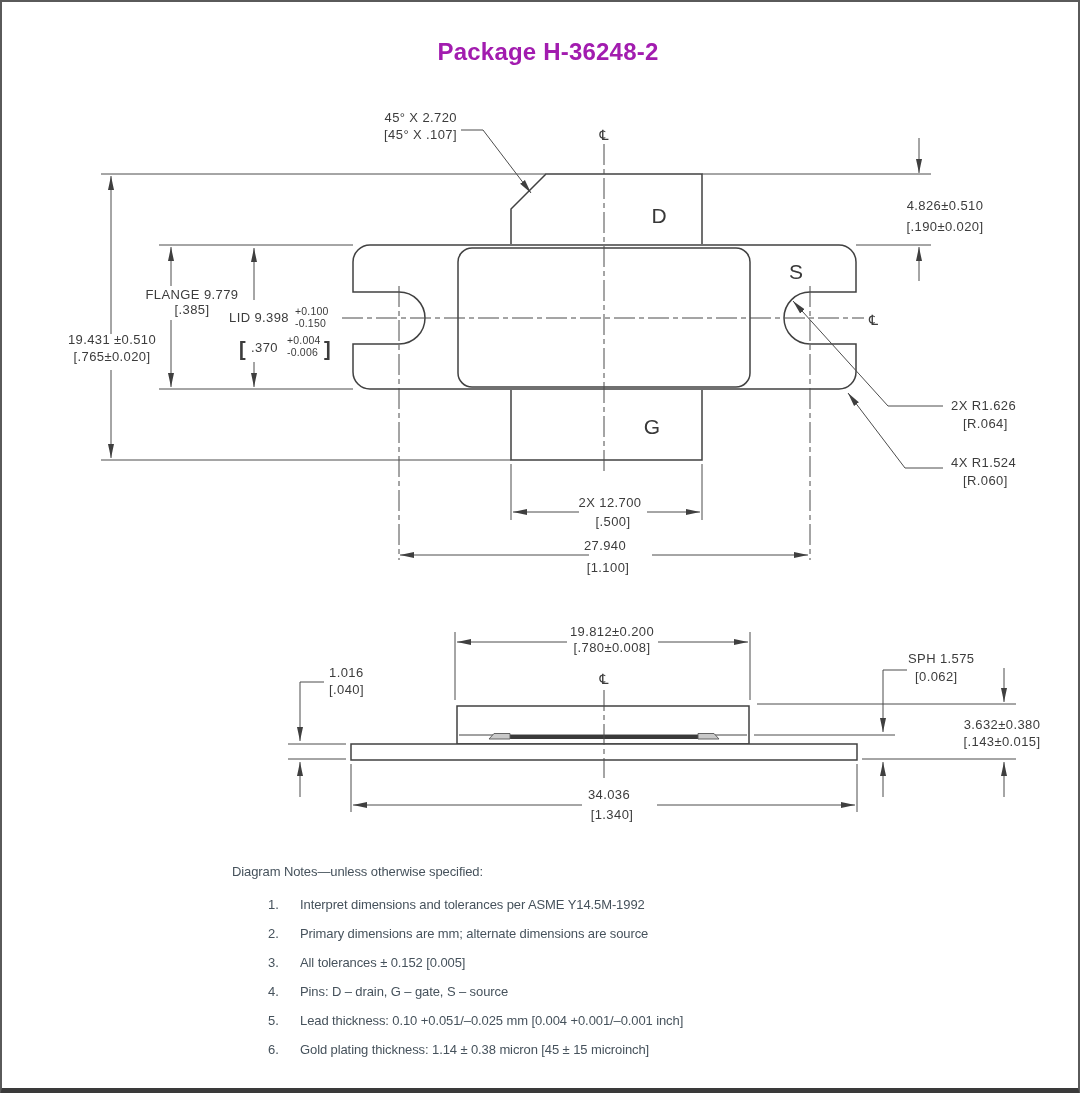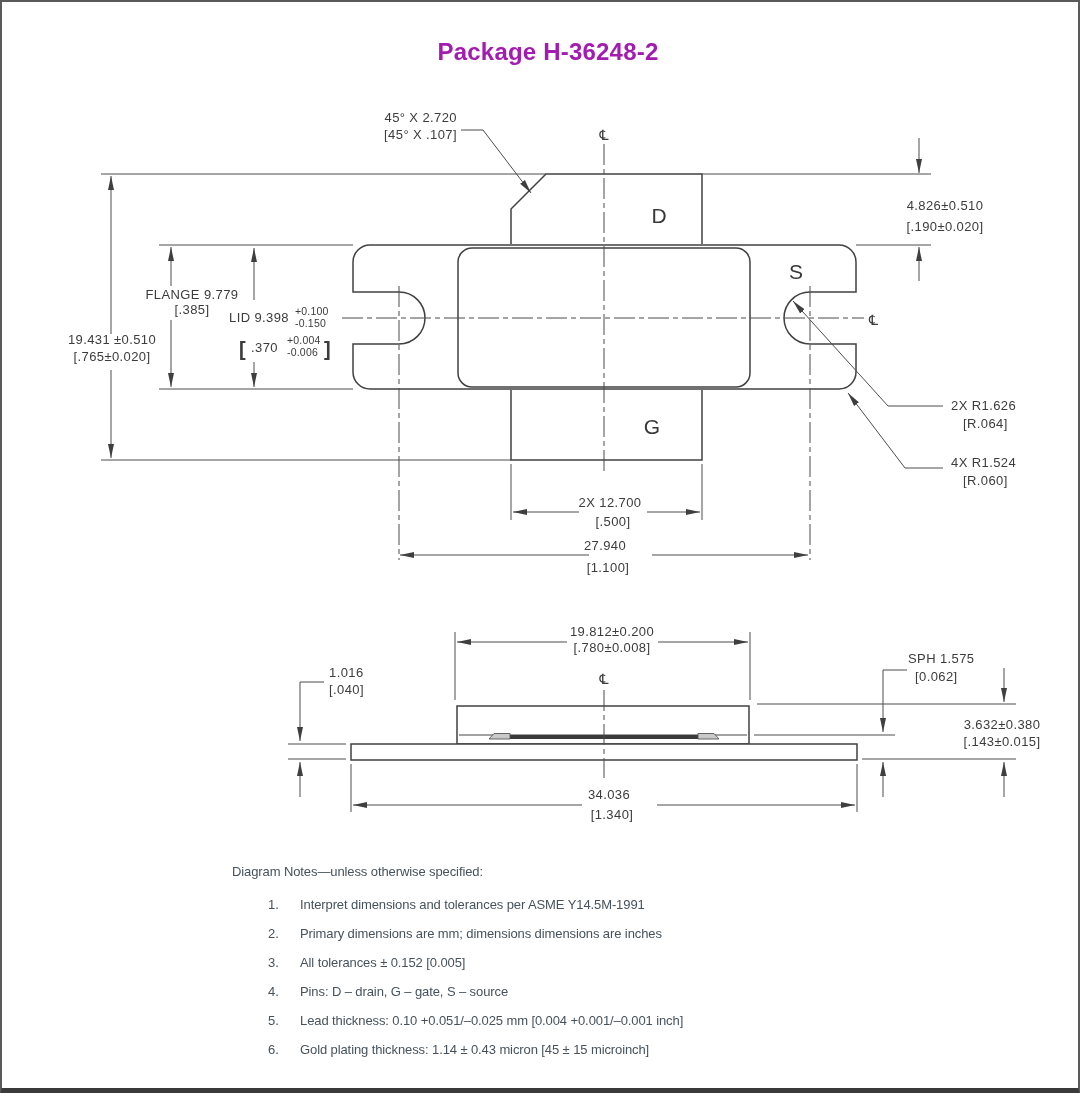--- a/index.html
+++ b/index.html
@@ -185,38 +185,38 @@
       <text class="dim" text-anchor="middle" x="607" y="797">34.036</text>
       <text class="dim" text-anchor="middle" x="610" y="817">[1.340]</text>
     </g>
   </svg>
 
   <div class="notes">
     <div class="notes-heading">Diagram Notes—unless otherwise specified:</div>
     <div class="notes-list">
       <div class="note-item">
         <span class="note-num">1.</span>
-        <span class="note-text">Interpret dimensions and tolerances per ASME Y14.5M-1991</span>
+        <span class="note-text">Interpret dimensions and tolerances per ASME Y14.5M-1992</span>
       </div>
       <div class="note-item">
         <span class="note-num">2.</span>
-        <span class="note-text">Primary dimensions are mm; dimensions dimensions are inches</span>
+        <span class="note-text">Primary dimensions are mm; alternate dimensions are source</span>
       </div>
       <div class="note-item">
         <span class="note-num">3.</span>
         <span class="note-text">All tolerances ± 0.152 [0.005]</span>
       </div>
       <div class="note-item">
         <span class="note-num">4.</span>
         <span class="note-text">Pins: D – drain, G – gate, S – source</span>
       </div>
       <div class="note-item">
         <span class="note-num">5.</span>
         <span class="note-text">Lead thickness: 0.10 +0.051/–0.025 mm [0.004 +0.001/–0.001 inch]</span>
       </div>
       <div class="note-item">
         <span class="note-num">6.</span>
-        <span class="note-text">Gold plating thickness: 1.14 ± 0.43 micron [45 ± 15 microinch]</span>
+        <span class="note-text">Gold plating thickness: 1.14 ± 0.38 micron [45 ± 15 microinch]</span>
       </div>
     </div>
   </div>
 
 </div>
 
 </body></html>

